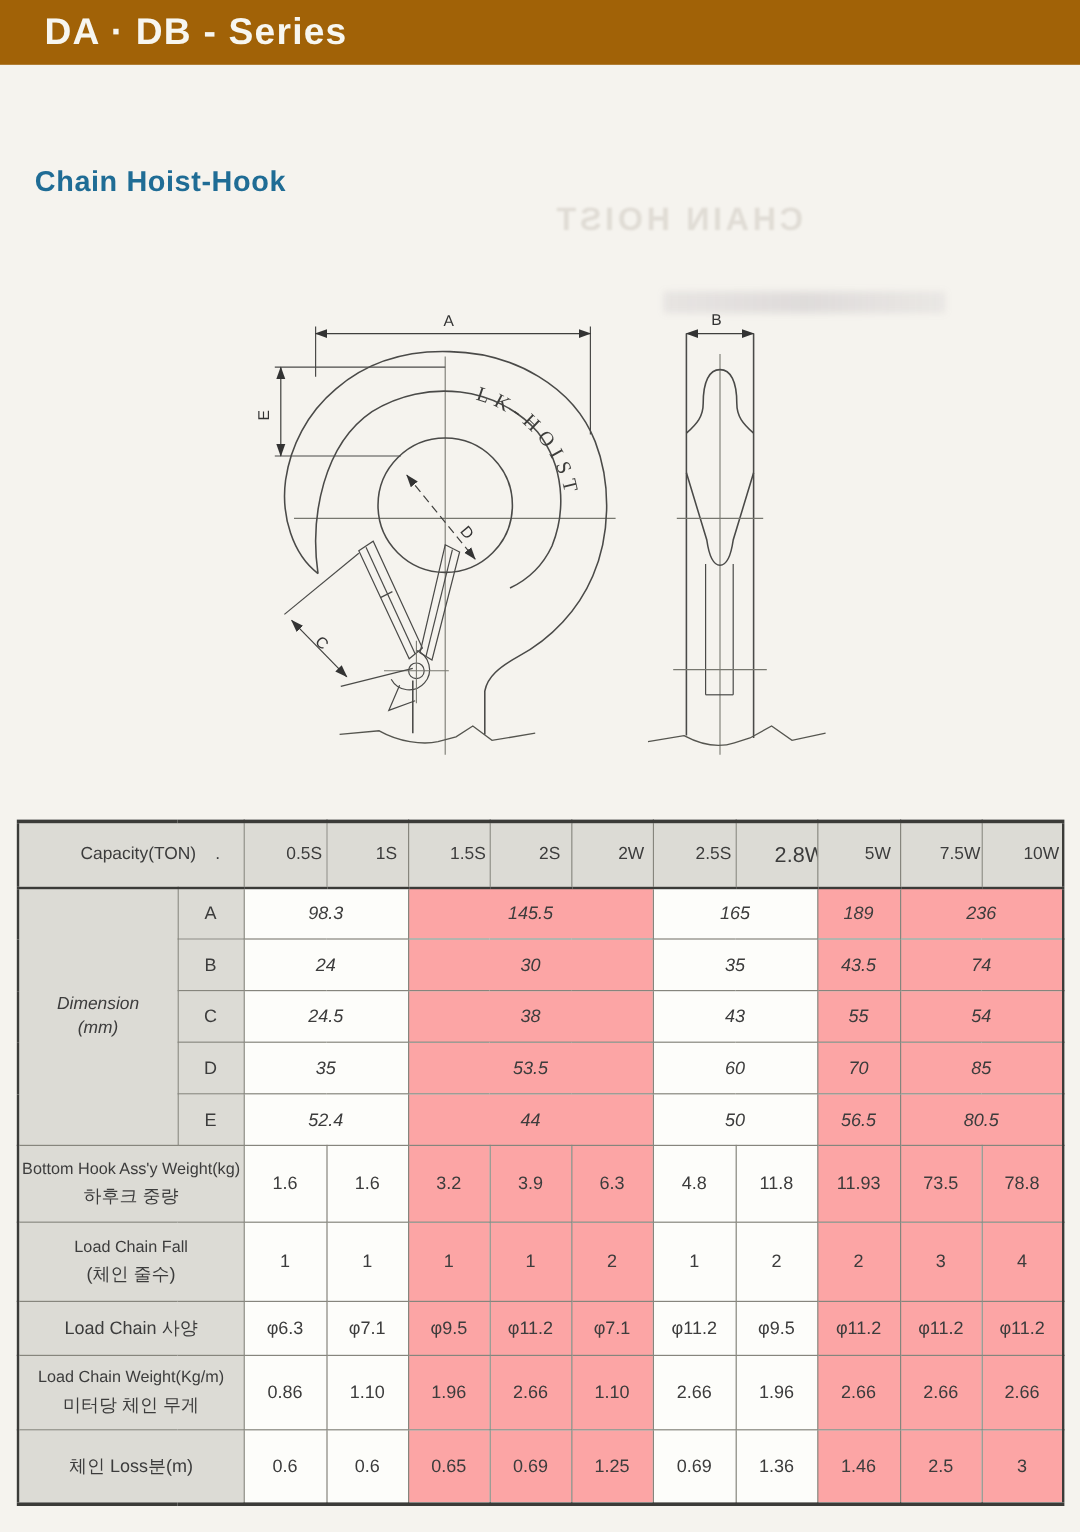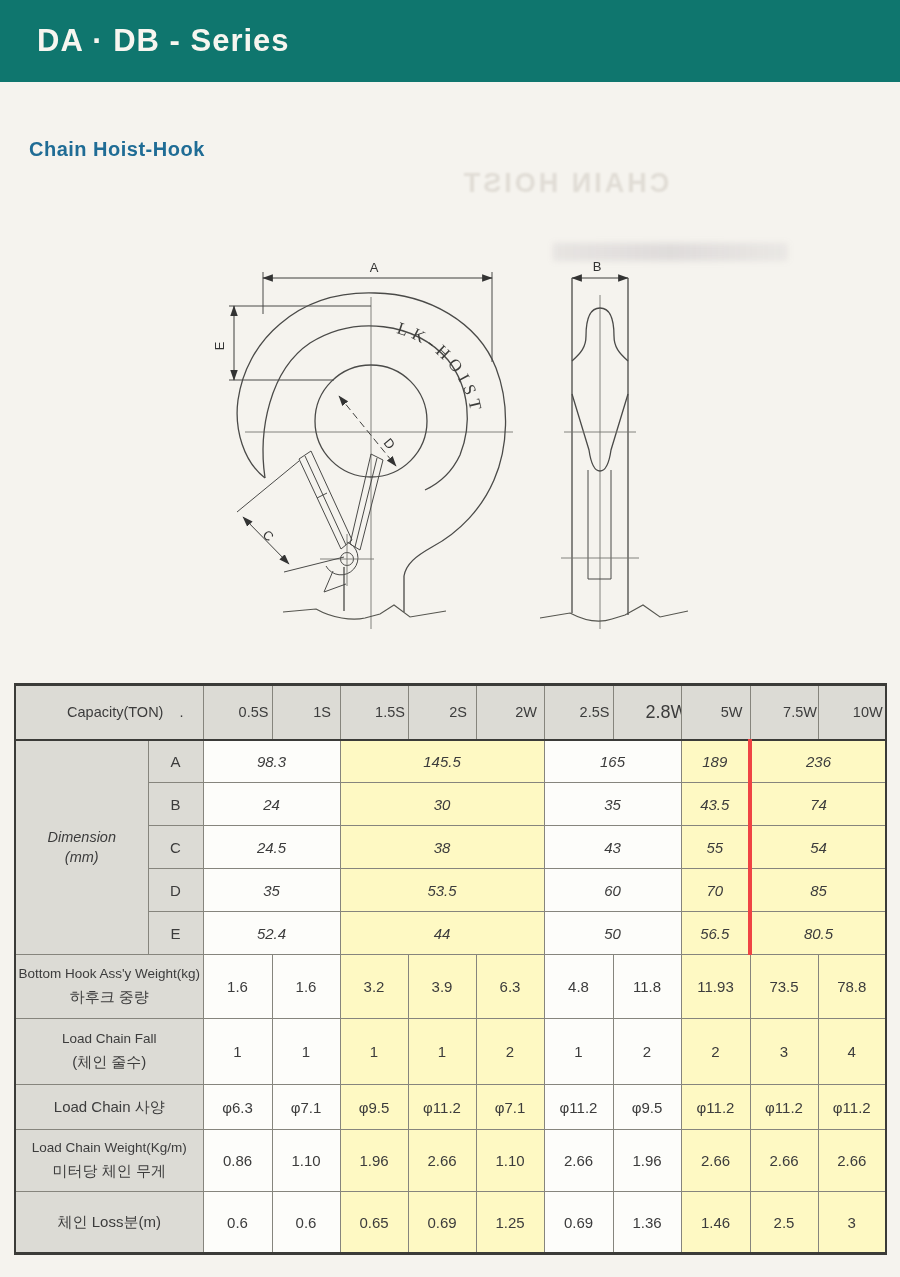--- a/index.html
+++ b/index.html
@@ -1,25 +1,25 @@
 <!DOCTYPE html>
 <html><head>
 <meta charset="utf-8">
 <style>
   html,body{margin:0;padding:0;background:#ddd;}
   .page{position:relative;width:900px;height:1277px;background:#f5f3ee;
         font-family:"Liberation Sans",sans-serif;overflow:hidden;}
 
   
-  .banner{position:absolute;top:0;left:0;width:900px;height:82px;background:#0f766e;
+  .banner{position:absolute;top:0;left:0;width:900px;height:54px;background:#a16207;
           display:flex;align-items:center;padding-left:37px;box-sizing:border-box;}
   .banner-text{color:#f7f6f0;font-size:31px;font-weight:bold;letter-spacing:1px;}
 
   
-  .title{position:absolute;top:138px;left:29px;margin:0;font-size:20px;font-weight:bold;
+  .title{position:absolute;top:138px;left:29px;margin:0;font-size:24px;font-weight:bold;
          color:#1f6c95;letter-spacing:.5px;}
 
   
   .ghost{position:absolute;top:168px;left:340px;width:450px;text-align:center;
          transform:scaleX(-1);color:rgba(118,106,86,.16);font-size:27px;font-weight:bold;
          letter-spacing:3px;filter:blur(1px);white-space:nowrap;}
   .ghost2{position:absolute;top:243px;left:553px;width:235px;height:18px;filter:blur(3px);
           background:linear-gradient(90deg,rgba(110,100,120,.10),rgba(110,100,120,.16),rgba(110,100,120,.08));}
 
   
@@ -33,26 +33,26 @@
   .dimtxt{font-family:"Liberation Sans",sans-serif;font-size:13px;fill:#333;}
   .brand{font-family:"Liberation Serif",serif;font-size:17px;letter-spacing:5px;fill:#3d3d3b;}
 
   
   table.spec{position:absolute;top:683px;left:14px;width:871px;border-collapse:collapse;
              table-layout:fixed;background:#fdfdfa;
              border:2px solid #3b3b38;border-top-width:3px;border-bottom-width:3px;}
   .spec th,.spec td{border:1px solid #86857d;padding:0;text-align:center;vertical-align:middle;
              font-size:15px;font-weight:400;color:#3c3c3c;overflow:hidden;}
   .gray{background:#dcdbd5;}
-  .cream{background:#fef9c3;}
+  .cream{background:#fca5a5;}
   tr.hdr{height:55px;}
   tr.hdr th{border-bottom:2px solid #3b3b38;font-size:14.5px;padding-left:32px;}
   tr.dimrow{height:43px;}
   .dimval{border-left-style:none;border-right-style:none;font-style:italic;}
-  td.g5{border-left:4px solid #ef4444;}
+  td.g5{border-left:1px solid #ef4444;}
   .rowlab{font-size:14px;}
   .rowlab .en{font-size:13.5px;display:block;margin:4px 0 7px;}
   .rowlab .ko{display:block;margin:2px 0 4px;}
   .rowlab .single{display:block;}
   .dimlab div{margin:4px 0;font-size:14.5px;font-style:italic;}
   tr.r1{height:64px;} tr.r2{height:66px;} tr.r3{height:45px;} tr.r4{height:62px;} tr.r5{height:62px;}
   .capdot{display:inline-block;margin-left:16px;}
 </style>
 </head>
 <body>

